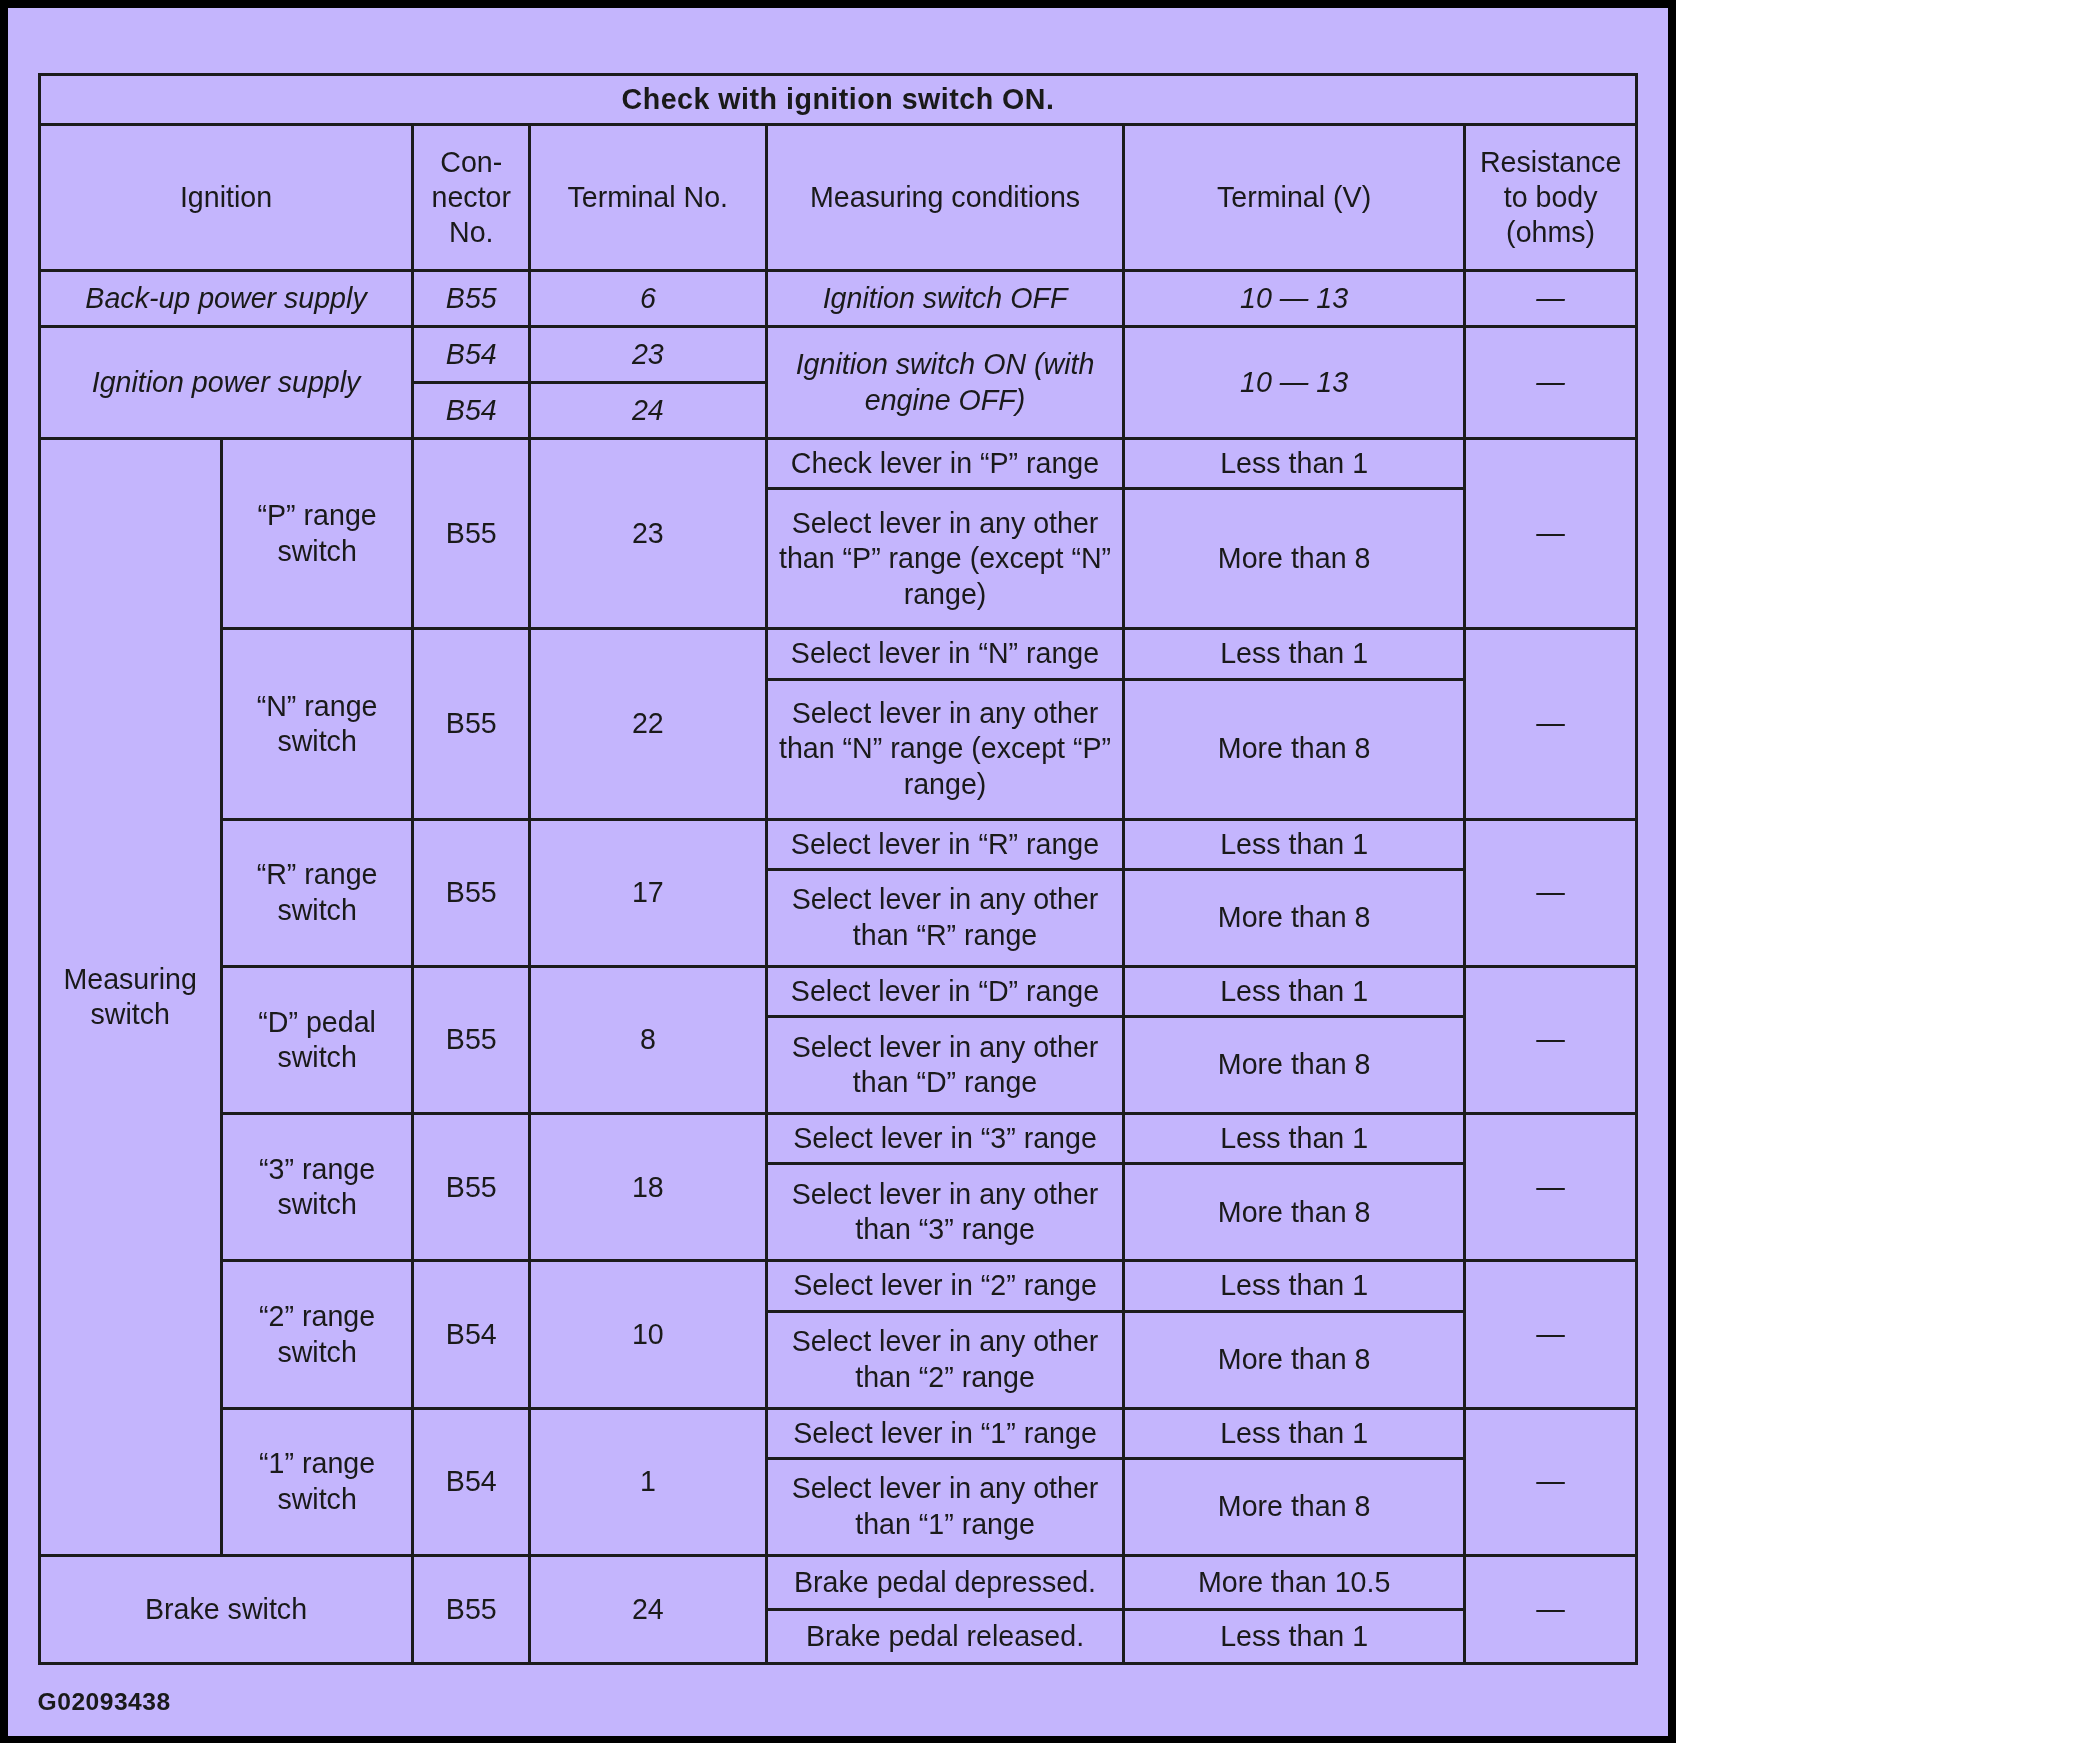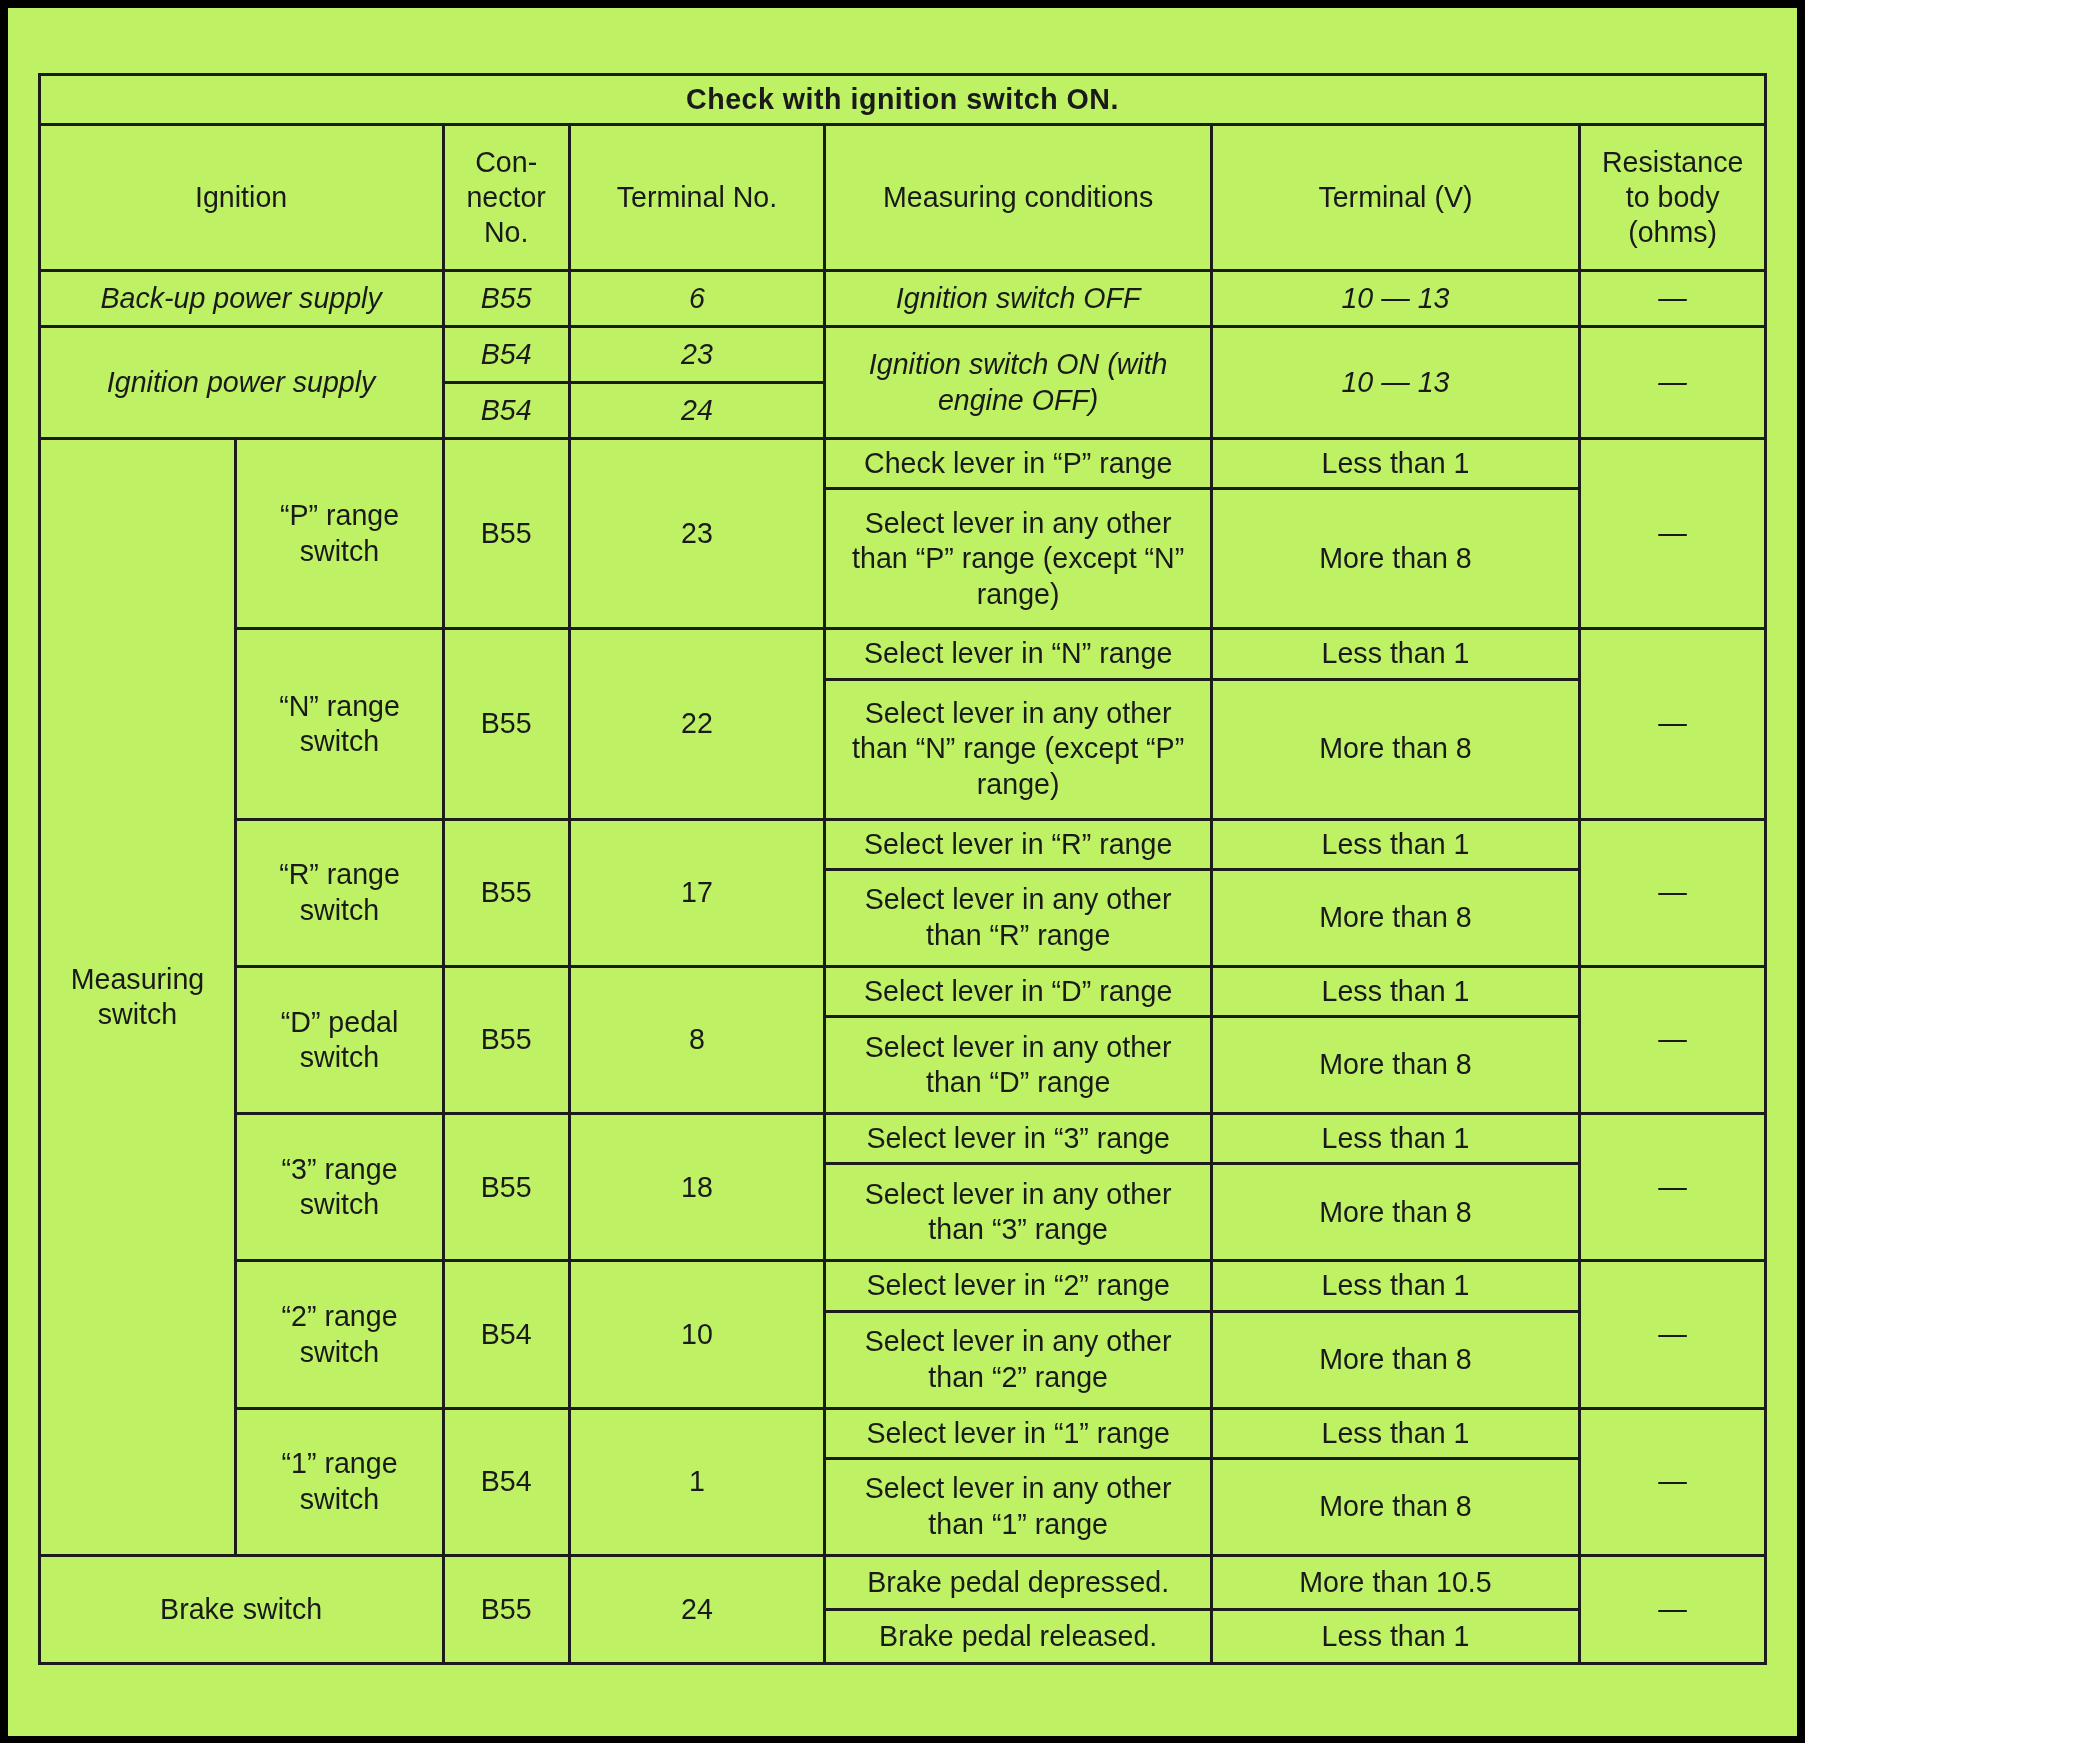--- a/index.html
+++ b/index.html
@@ -1,20 +1,20 @@
 <!DOCTYPE html>
 <html><head>
 <meta charset="utf-8">
 <style>
   html, body { margin: 0; padding: 0; background: #ffffff; }
   .page {
-    width: 1805px;
+    width: 1676px;
     height: 1744px;
     box-sizing: border-box;
-    background: #bef264;
+    background: #c4b5fd;
     border: 8.9px solid #000000;
     padding: 65px 29.6px 19.7px 29.6px;
     font-family: "Liberation Sans", sans-serif;
     color: #1a1a1a;
     position: relative;
   }
   table.spec {
     border-collapse: collapse;
     table-layout: fixed;
     width: 100%;
@@ -223,15 +223,16 @@
       <td rowspan="2">—</td>
     </tr>
     <tr class="r-brake">
       <td>Brake pedal released.</td>
       <td>Less than 1</td>
     </tr>
 
   </tbody>
     </table>
 
+  <div class="figure-id">G02093438</div>
 
 </div>
 
 
 </body></html>

